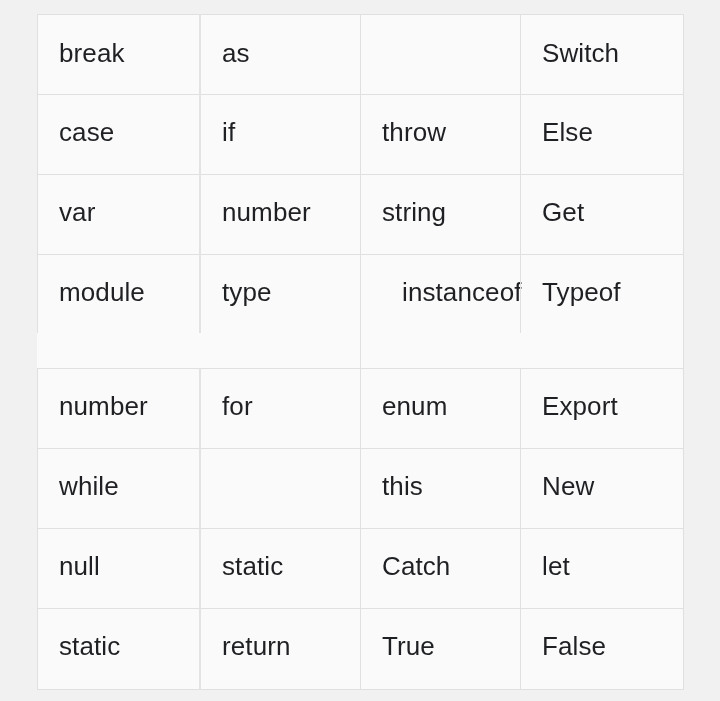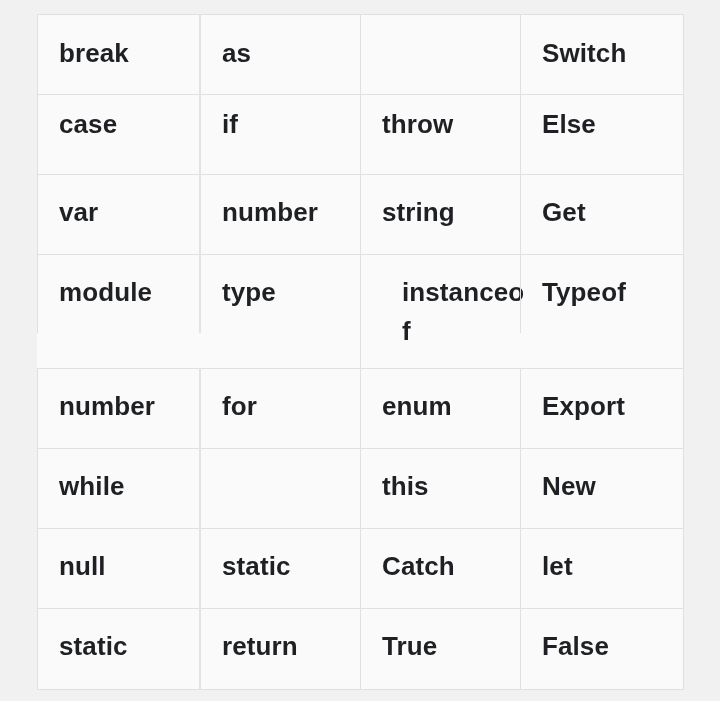--- a/index.html
+++ b/index.html
@@ -22,21 +22,20 @@
     width: 647px;
     height: 676px;
     background: #fafafa;
     box-sizing: border-box;
   }
 
   
   .grid {
     position: absolute;
     inset: 0;
-    font-weight: bold;
   }
 
   .row {
     position: absolute;
     left: 0;
     width: 100%;
     box-sizing: border-box;
   }
 
   .cell {
@@ -109,21 +108,21 @@
           <span class="txt">break</span>
         </div>
       <div class="cell c1">
           <span class="txt">as</span>
         </div>
       <div class="cell c3">
           <span class="txt">Switch</span>
         </div>
     </div>
 
-    <div class="row" style="top:72px; height:80px;">
+    <div class="row" style="top:80px; height:80px;">
       <div class="cell c0">
           <span class="txt">case</span>
         </div>
       <div class="cell c1">
           <span class="txt">if</span>
         </div>
       <div class="cell c2">
           <span class="txt">throw</span>
         </div>
       <div class="cell c3">

